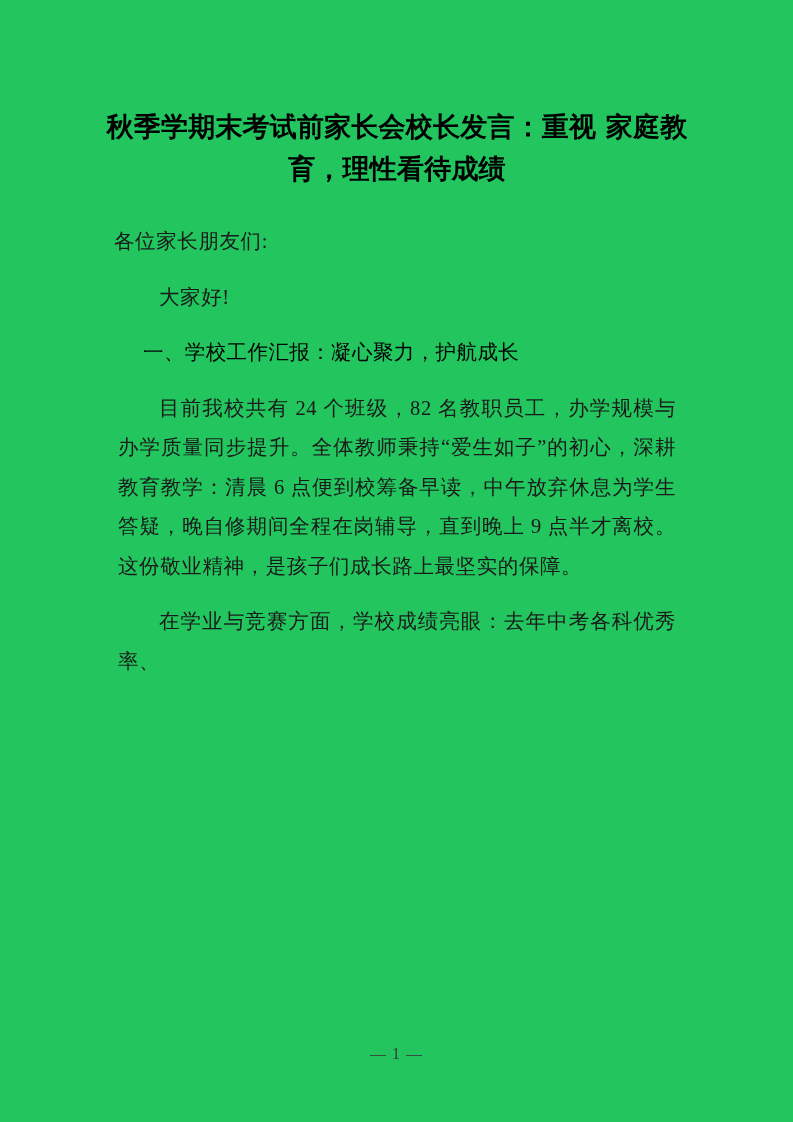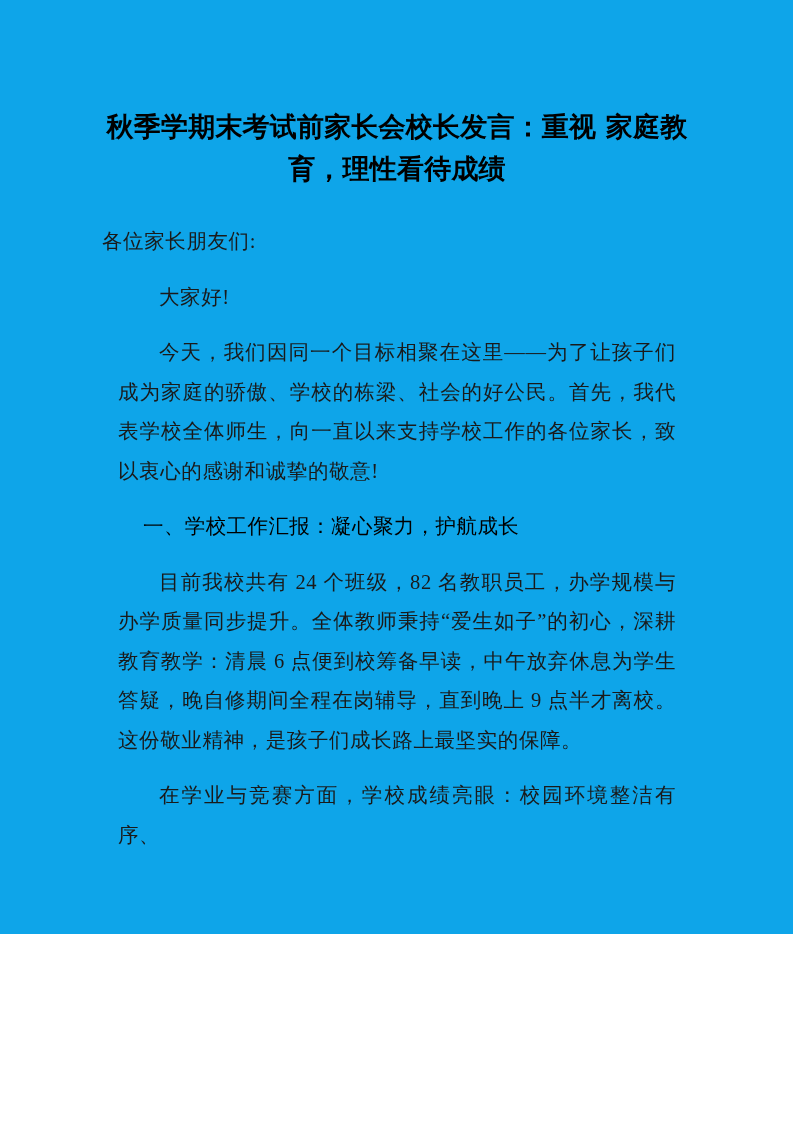--- a/index.html
+++ b/index.html
@@ -7,22 +7,22 @@
     margin: 0;
     padding: 0;
     background: #ffffff;
   }
   body {
     font-family: "Liberation Serif", "DejaVu Serif", serif;
   }
   .page {
     position: relative;
     width: 793px;
-    height: 934px;
-    background: #0ea5e9;
+    height: 1122px;
+    background: #22c55e;
     box-sizing: border-box;
     overflow: hidden;
   }
   .content {
     position: absolute;
     left: 102px;
     top: 0;
     width: 590px;
   }
   .doc-title {
@@ -33,21 +33,21 @@
     font-weight: bold;
     font-size: 27px;
     line-height: 42px;
     color: #000000;
     letter-spacing: 0.2px;
     padding-top: 106px;
     padding-left: 4px;
     padding-right: 4px;
   }
   .salutation {
-    margin: 0;
+    margin: 12px;
     padding: 0;
     font-size: 20.5px;
     line-height: 39.5px;
     color: #1a1a1a;
     text-align: justify;
     text-justify: inter-ideograph;
     letter-spacing: 0.6px;
     margin-top: 32px;
     font-family: Liberation Serif, serif;
   }
@@ -99,27 +99,26 @@
 
     <h1 class="doc-title">
       <span>秋季学期末考试前家长会校长发言：重视</span>
       <span>家庭教育，理性看待成绩</span>
     </h1>
 
     <p class="salutation">各位家长朋友们:</p>
 
     <p class="body-para">大家好!</p>
 
-    <p class="body-para">今天，我们因同一个目标相聚在这里——为了让孩子们成为家庭的骄傲、学校的栋梁、社会的好公民。首先，我代表学校全体师生，向一直以来支持学校工作的各位家长，致以衷心的感谢和诚挚的敬意!</p>
 
 
     <h2 class="section-head">一、学校工作汇报：凝心聚力，护航成长</h2>
 
     <p class="body-para">目前我校共有 24 个班级，82 名教职员工，办学规模与办学质量同步提升。全体教师秉持“爱生如子”的初心，深耕教育教学：清晨 6 点便到校筹备早读，中午放弃休息为学生答疑，晚自修期间全程在岗辅导，直到晚上 9 点半才离校。这份敬业精神，是孩子们成长路上最坚实的保障。</p>
 
 
-    <p class="body-para">在学业与竞赛方面，学校成绩亮眼：校园环境整洁有序、</p>
+    <p class="body-para">在学业与竞赛方面，学校成绩亮眼：去年中考各科优秀率、</p>
 
   </div>
 
   <div class="page-number">— 1 —</div>
 
 </div>
 
 </body></html>

